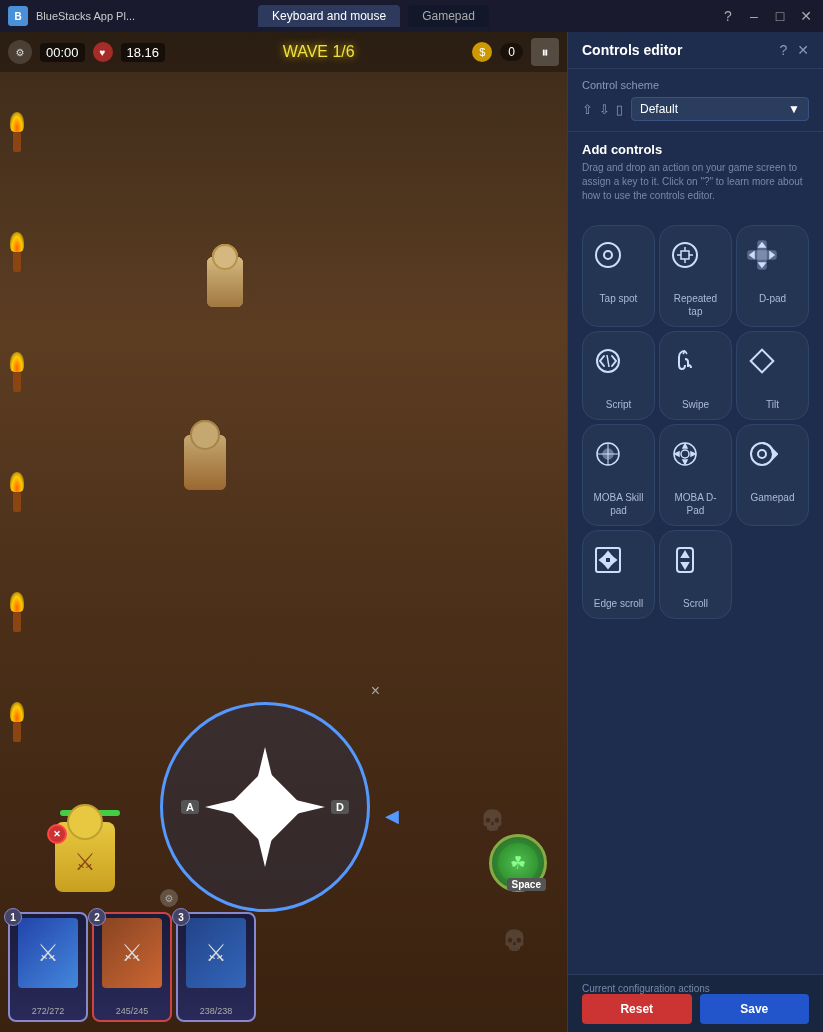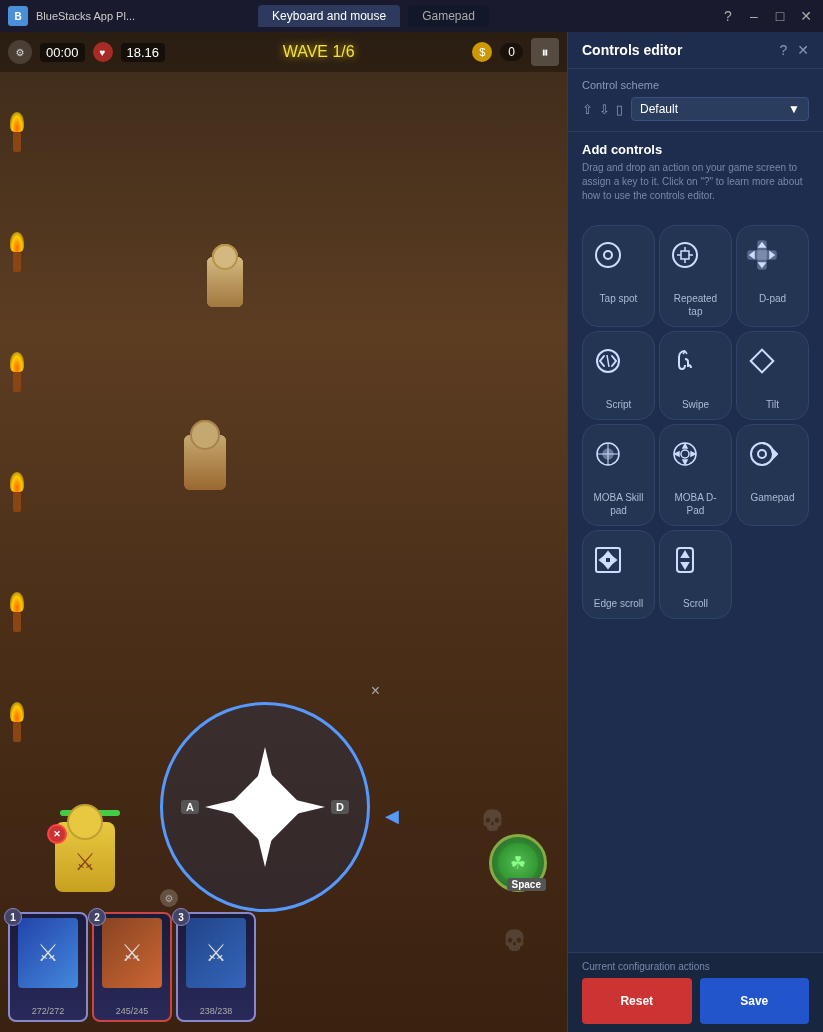--- a/index.html
+++ b/index.html
@@ -485,29 +485,28 @@
     
     .panel-footer {
       margin-top: auto;
       border-top: 1px solid #2a3d5e;
       padding: 8px 14px;
       background: #182640;
     }
     .footer-label {
       color: #7788aa;
       font-size: 10px;
-      margin-bottom: 6px;
     }
     .footer-buttons {
       display: flex;
       gap: 8px;
     }
     .footer-btn {
       flex: 1;
-      padding: 16px;
+      padding: 8px;
       border-radius: 4px;
       border: none;
       font-size: 12px;
       font-weight: 600;
       cursor: pointer;
       text-align: center;
     }
     .reset-btn {
       background: #cc3333;
       color: white;

